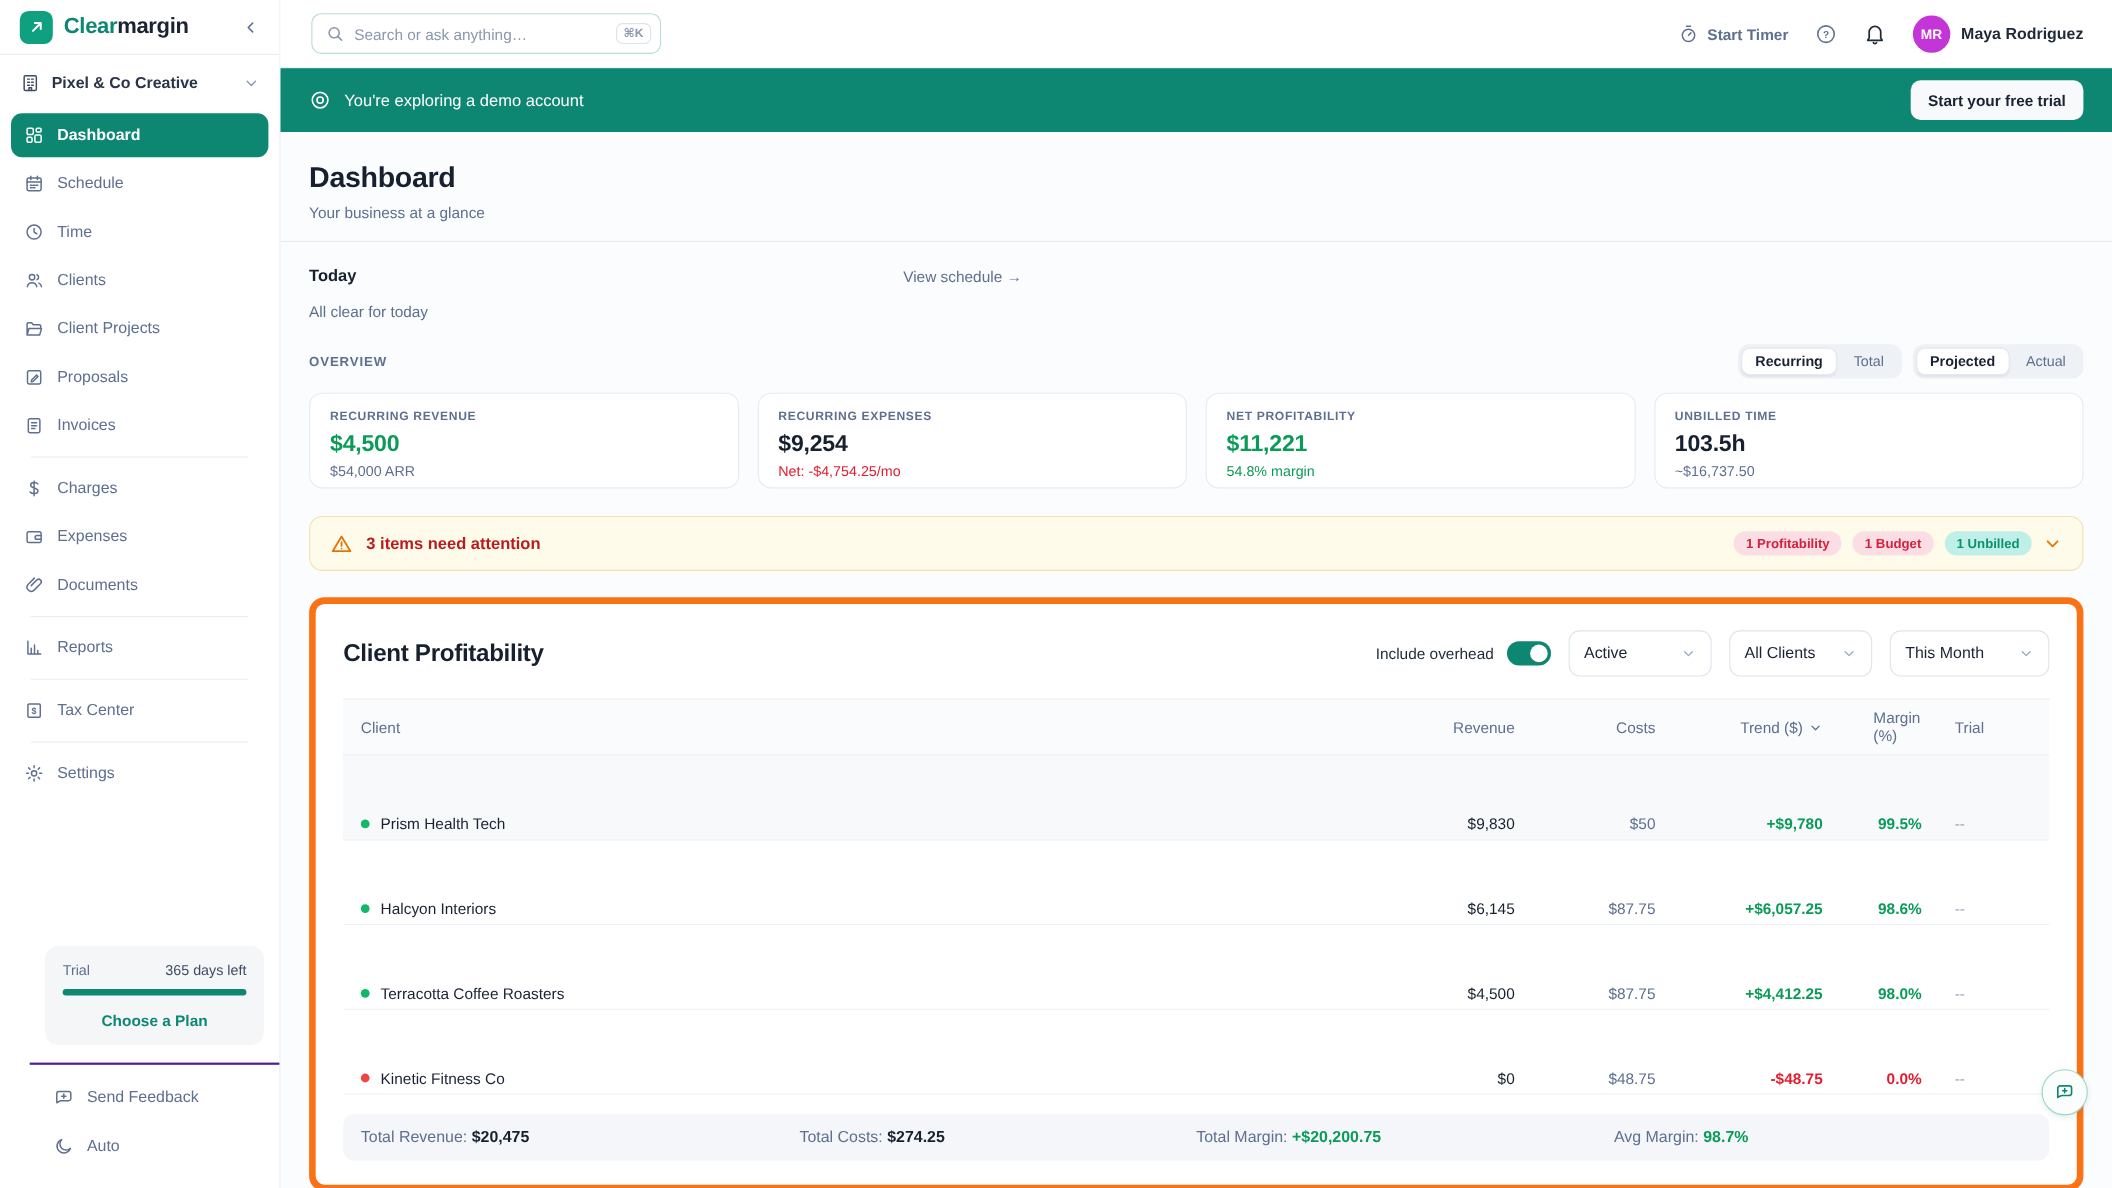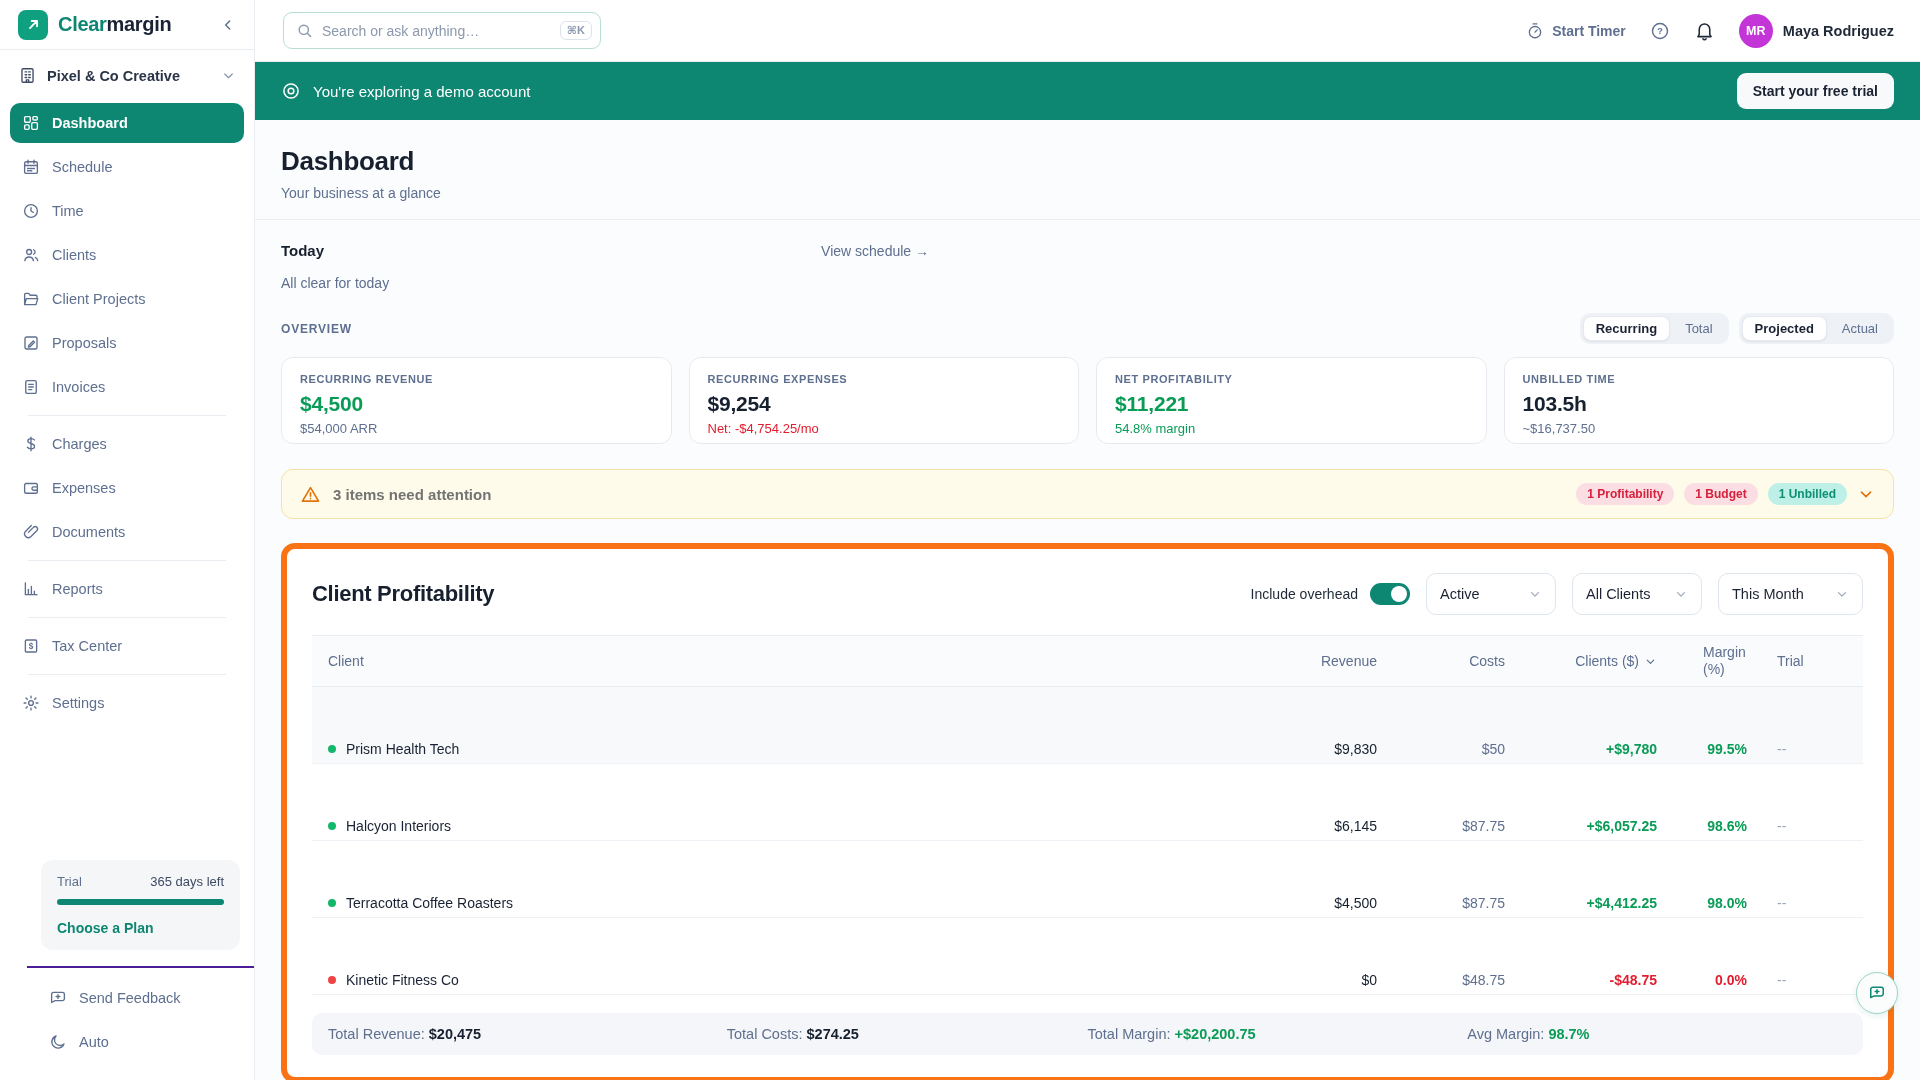--- a/index.html
+++ b/index.html
@@ -22,21 +22,21 @@
   .nav { padding:4px 10px 0; }
   .nav-item { display:flex; align-items:center; gap:12px; height:40px; margin-bottom:4px; padding:0 12px; border-radius:10px; color:#5e6f8f; font-size:14.5px; font-weight:500; cursor:pointer; }
   .nav-item.active { background:#0d8672; color:#ffffff; font-weight:600; }
   .nav-div { height:1px; background:#e9edf2; margin:8px 18px; }
   .side-bottom { margin-top:auto; padding-bottom:10px;padding-left:27px; }
   .trial-card { margin:0 14px 16px; background:#f4f6f8; border-radius:12px; padding:14px 16px; }
   .trial-row { display:flex; justify-content:space-between; font-size:13px; margin-bottom:10px; }
   .trial-label { color:#5e6f8f; }
   .trial-days { color:#3f4b63; font-weight:500; }
   .trial-bar { height:6px; border-radius:3px; background:#0d8672; margin-bottom:12px; }
-  .trial-cta { color:#0d8672; font-weight:700; font-size:14px; cursor:pointer;margin-top:15px; }
+  .trial-cta { text-align:center; color:#0d8672; font-weight:700; font-size:14px; cursor:pointer;margin-top:15px; }
   .side-footer { border-top:2px solid #4c1d95; padding:10px 10px 4px; }
 
   
   .main { flex:1; display:flex; flex-direction:column; position:relative; min-width:0; }
   .topbar { height:62px; background:#ffffff; border-bottom:1px solid #e9edf2; display:flex; align-items:center; padding:0 26px 0 28px; }
   .search-box { width:318px; height:37px; border:1px solid #b8ddd5; border-radius:9px; display:flex; align-items:center; gap:9px; padding:0 8px 0 12px; background:#ffffff; color:#8b98ad; }
   .search-box input { flex:1; border:none; outline:none; font-size:14px; color:#3f4b63; font-family:inherit; background:transparent; }
   .search-box input::placeholder { color:#8b98ad; }
   .kbd { border:1px solid #dde3eb; border-radius:6px; font-size:11px; color:#8b98ad; padding:2px 6px; font-weight:600; }
   .top-right { margin-left:auto; display:flex; align-items:center; gap:24px; }
@@ -72,21 +72,21 @@
   .cards { display:grid; grid-template-columns:repeat(4,1fr); gap:17px; margin-top:13px; }
   .stat-card { background:#ffffff; border:1px solid #e7ebf1; border-radius:12px; padding:15px 18px; height:87px; }
   .stat-label { font-size:11px; font-weight:700; letter-spacing:0.6px; color:#5e6f8f; }
   .stat-value { margin-top:7px; font-size:21px; font-weight:700; color:#16202e; letter-spacing:-0.2px; }
   .stat-value.green { color:#0a9b57; }
   .stat-sub { margin-top:5px; font-size:13px; color:#5e6f8f; }
   .stat-sub.red { color:#e11d2e; }
   .stat-sub.green { color:#0a9b57; }
 
   .attention { margin:25px 26px 0; background:#fffbea; border:1px solid #f3e3ab; border-radius:12px; height:50px; display:flex; align-items:center; padding:0 18px; gap:12px; cursor:pointer; }
-  .attn-text { color:#737373; font-weight:700; font-size:15px; }
+  .attn-text { color:#b91c1c; font-weight:700; font-size:15px; }
   .attn-right { margin-left:auto; display:flex; align-items:center; gap:10px; }
   .pill { border-radius:999px; font-size:12px; font-weight:600; padding:4px 11px; }
   .pill.red { background:#fbdee3; color:#d6203c; }
   .pill.teal { background:#bff0e7; color:#0d8f74; }
   .attn-chev { color:#e1750a; }
 
   .profit-card { margin:24px 26px 0; background:#ffffff; border:6px solid #f97316; border-radius:14px; padding:24px 25px 22px; box-shadow:0 1px 2px rgba(20,30,50,.03); }
   .pc-head { display:flex; align-items:center; }
   .pc-title { font-size:22px; font-weight:700; letter-spacing:-0.3px; color:#16202e; }
   .pc-controls { margin-left:auto; display:flex; align-items:center; gap:16px; }
@@ -445,21 +445,21 @@
             </div>
           </div>
         </div>
 
         <div class="ptable">
           <div class="t-head">
             <div class="th">Client</div>
             <div class="th r">Revenue</div>
             <div class="th r">Costs</div>
             <div class="th sortable">
-              <span>Clients ($)</span>
+              <span>Trend ($)</span>
               <svg width="13" height="13" viewBox="0 0 24 24" fill="none" stroke="currentColor" stroke-width="2.2" stroke-linecap="round" stroke-linejoin="round">
                   <path d="M6 9.5l6 6 6-6"></path>
                 </svg>
             </div>
             <div class="th wrap">Margin (%)</div>
             <div class="th" style="padding-left:12px">Trial</div>
           </div>
 
           <div class="t-row alt">
             <div class="td client-cell">

